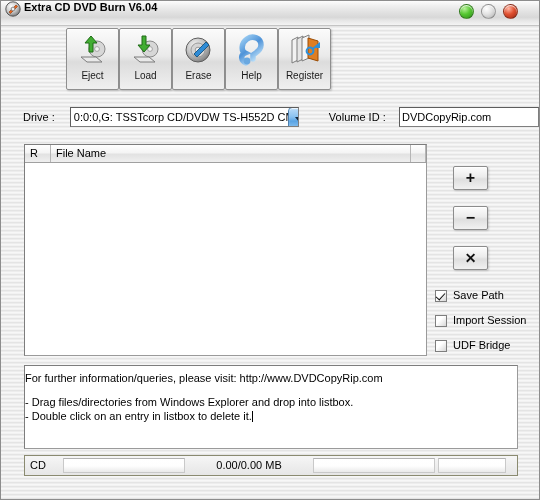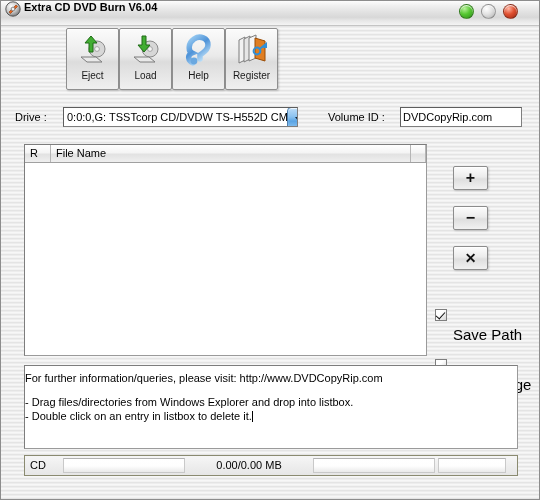--- a/index.html
+++ b/index.html
@@ -123,21 +123,21 @@
     left: 0; right: 0;
     height: 22px;
     display: flex;
     align-items: center;
   }
   .lbl {
     font-size: 11px;
     color: #000;
     line-height: 13px;
   }
-  .lbl-drive { margin-left: 14px; width: 48px; }
+  .lbl-drive { margin-left: 22px; width: 48px; }
   .combo {
     position: relative;
     width: 235px;
     height: 20px;
     box-sizing: border-box;
     background: #ffffff;
     border: 1px solid #7e7e7e;
     border-top-color: #5d5d5d;
     border-left-color: #5d5d5d;
     display: flex;
@@ -169,21 +169,21 @@
   }
   .combo-arrow i {
     display: block;
     width: 0; height: 0;
     border-left: 4px solid transparent;
     border-right: 4px solid transparent;
     border-top: 5px solid #10243a;
   }
   .lbl-volume { margin-left: 30px; width: 72px; }
   .volume-input {
-    width: 122px;
+    width: 140px;
     height: 20px;
     box-sizing: border-box;
     background: #ffffff;
     border: 1px solid #7e7e7e;
     border-top-color: #5d5d5d;
     border-left-color: #5d5d5d;
     font-family: "Liberation Sans", sans-serif;
     font-size: 11px;
     color: #000;
     padding: 0 2px;
@@ -273,25 +273,24 @@
   .chk-box.on::after {
     content: "";
     position: absolute;
     left: 2px; top: 0px;
     width: 4px; height: 8px;
     border: solid #111;
     border-width: 0 1.6px 1.6px 0;
     transform: rotate(42deg);
   }
   .chk-label {
-    font-size: 15px;
+    font-size: 11px;
     color: #000;
     line-height: 13px;
     white-space: nowrap;
-    margin-top: 39px;
   }
 
   
   .info-area {
     position: absolute;
     left: 23px;
     top: 364px;
     width: 494px;
     height: 84px;
     box-sizing: border-box;
@@ -400,20 +399,38 @@
           <ellipse cx="21" cy="16" rx="8" ry="8" fill="#d7d7d7" stroke="#8a8a8a" stroke-width="1"></ellipse>
           <ellipse cx="21" cy="16" rx="2.4" ry="2.4" fill="#f4f4f4" stroke="#8a8a8a" stroke-width="0.7"></ellipse>
           <path d="M5 24 L20 24 L26 29 L11 29 Z" fill="#e9e9e9" stroke="#7d7d7d" stroke-width="1"></path>
           <path d="M13 3 L13 12 L9 12 L15 19 L21 12 L17 12 L17 3 Z" fill="#42ad33" stroke="#1f6b16" stroke-width="1"></path>
         </svg>
       </span>
       <span class="tool-label">Load</span>
     </div>
 
 
+    <div class="tool-btn">
+      <span class="tool-ico">
+        <svg width="34" height="34" viewBox="0 0 34 34">
+          <defs>
+            <radialGradient id="eg" cx="38%" cy="32%" r="78%">
+              <stop offset="0%" stop-color="#f6f6f6"></stop>
+              <stop offset="50%" stop-color="#c2c2c2"></stop>
+              <stop offset="100%" stop-color="#707070"></stop>
+            </radialGradient>
+          </defs>
+          <circle cx="16" cy="17" r="12" fill="url(#eg)" stroke="#5e5e5e" stroke-width="1"></circle>
+          <circle cx="16" cy="17" r="7" fill="#d4d4d4" stroke="#8a8a8a" stroke-width="0.8"></circle>
+          <circle cx="16" cy="17" r="2.8" fill="#efefef" stroke="#7a7a7a" stroke-width="0.7"></circle>
+          <path d="M12 21 L24 9 L27 12 L15 24 Z" fill="#2e8bd6" stroke="#14527f" stroke-width="0.9"></path>
+        </svg>
+      </span>
+      <span class="tool-label">Erase</span>
+    </div>
 
 
     <div class="tool-btn">
       <span class="tool-ico">
         <svg width="34" height="34" viewBox="0 0 34 34">
           <defs>
             <linearGradient id="hg" x1="0" y1="0" x2="0.6" y2="1">
               <stop offset="0%" stop-color="#9fd0f4"></stop>
               <stop offset="50%" stop-color="#4f93d8"></stop>
               <stop offset="100%" stop-color="#bfe2fa"></stop>
@@ -470,20 +487,24 @@
     <span>−</span>
   </div>
   <div class="side-btn side-del">
     <span>✕</span>
   </div>
 
   <div class="chk-row chk-save">
     <span class="chk-box on"></span>
     <span class="chk-label">Save Path</span>
   </div>
+  <div class="chk-row chk-import">
+    <span class="chk-box"></span>
+    <span class="chk-label">Import Session</span>
+  </div>
   <div class="chk-row chk-udf">
     <span class="chk-box"></span>
     <span class="chk-label">UDF Bridge</span>
   </div>
 
   <div class="info-area">
     <div class="info-line">For further information/queries, please visit: http://www.DVDCopyRip.com</div>
     <div class="info-spacer"></div>
     <div class="info-line">- Drag files/directories from Windows Explorer and drop into listbox.</div>
     <div class="info-line"><span>- Double click on an entry in listbox to delete it.</span><span class="caret"></span></div>

